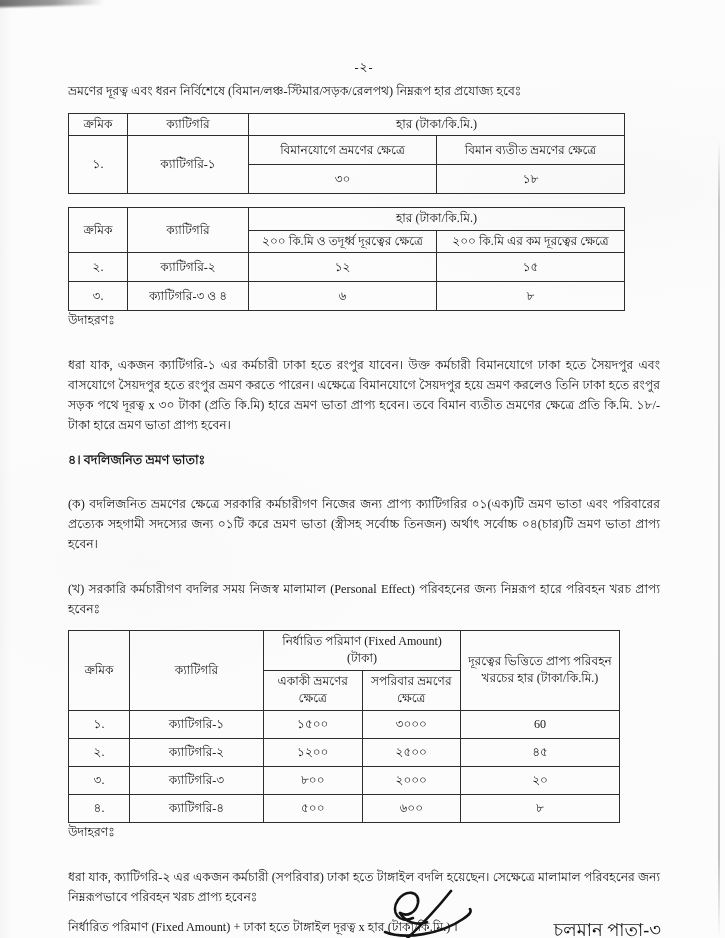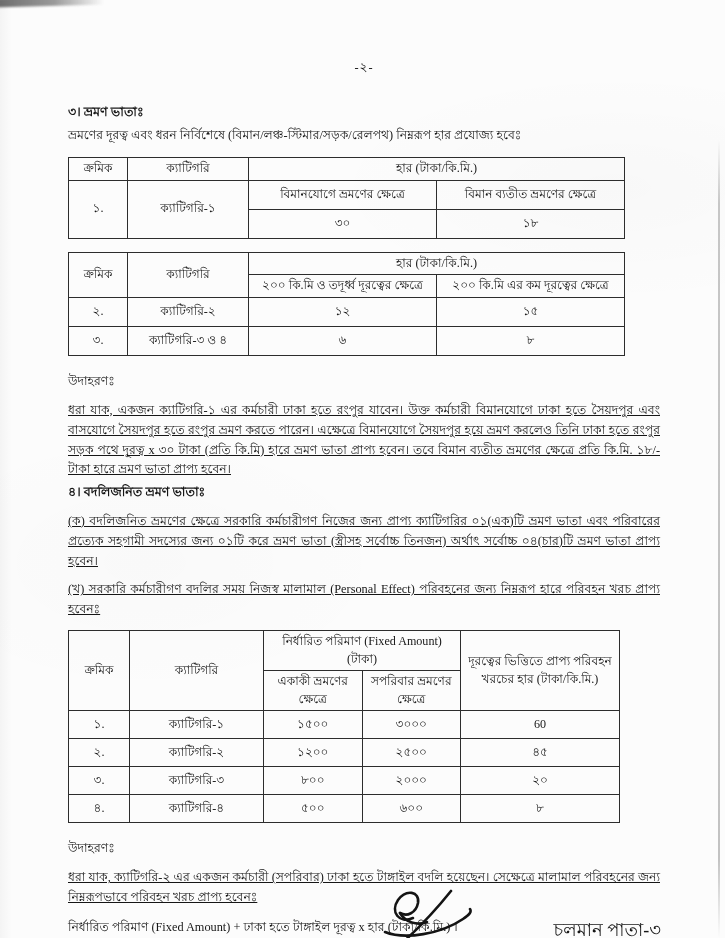--- a/index.html
+++ b/index.html
@@ -26,22 +26,22 @@
     position:absolute;left:718px;top:140px;width:2px;height:798px;
     background:linear-gradient(to bottom,transparent,#c6c6c6 8%,#c2c2c2 90%,transparent);
   }
   .content{
     position:absolute;left:68px;top:0;width:592px;
     font-size:12.3px;line-height:1.62;
   }
   .page-num{ text-align:center;margin-top:58px;letter-spacing:1px; }
   .sec-heading{ font-weight:bold;margin-top:24px;font-size:12.6px; }
   .intro{ margin-top:4px; }
-  .para{ margin-top:9px;text-align:justify;text-decoration:underline; }
-  .example-label{ margin-top:16px; }
+  .para{ margin-top:25px;text-align:justify; }
+  .example-label{ margin-top:0; }
   .formula{ margin-top:10px; }
 
   table{ border-collapse:collapse;table-layout:fixed;margin-top:12px;width:557px; }
   td,th{
     border:1.3px solid #2d2d2d;font-weight:normal;text-align:center;
     font-size:12.1px;padding:2px 4px;line-height:1.45;vertical-align:middle;
     overflow:hidden;
   }
   .t1{margin-top:11px;}
   .t1 .c-serial{width:50px}.t1 .c-cat{width:112px}.t1 .c-a{width:170px}.t1 .c-b{width:225px}
@@ -60,21 +60,20 @@
 <body>
 
 <div class="page">
   <div class="smudge-top"></div>
   <div class="edge-line"></div>
 
   <div class="content">
 
     <div class="page-num">-২-</div>
 
-    <div class="sec-heading">৩। ভ্রমণ ভাতাঃ</div>
     <div class="intro">ভ্রমণের দূরত্ব এবং ধরন নির্বিশেষে (বিমান/লঞ্চ-স্টিমার/সড়ক/রেলপথ) নিম্নরূপ হার প্রযোজ্য হবেঃ</div>
 
     <table class="t1">
       <tbody>
           <tr>
         <th class="c-serial">ক্রমিক</th>
         <th class="c-cat">ক্যাটিগরি</th>
         <th colspan="2">হার (টাকা/কি.মি.)</th>
       </tr>
       <tr>
@@ -112,21 +111,21 @@
         <td>ক্যাটিগরি-৩ ও ৪</td>
         <td>৬</td>
         <td>৮</td>
       </tr>
     </tbody>
       </table>
 
     <div class="example-label">উদাহরণঃ</div>
     <div class="para">ধরা যাক, একজন ক্যাটিগরি-১ এর কর্মচারী ঢাকা হতে রংপুর যাবেন। উক্ত কর্মচারী বিমানযোগে ঢাকা হতে সৈয়দপুর এবং বাসযোগে সৈয়দপুর হতে রংপুর ভ্রমণ করতে পারেন। এক্ষেত্রে বিমানযোগে সৈয়দপুর হয়ে ভ্রমণ করলেও তিনি ঢাকা হতে রংপুর সড়ক পথে দূরত্ব x ৩০ টাকা (প্রতি কি.মি) হারে ভ্রমণ ভাতা প্রাপ্য হবেন। তবে বিমান ব্যতীত ভ্রমণের ক্ষেত্রে প্রতি কি.মি. ১৮/- টাকা হারে ভ্রমণ ভাতা প্রাপ্য হবেন।</div>
 
-    <div class="sec-heading" style="margin-top:2px;">৪। বদলিজনিত ভ্রমণ ভাতাঃ</div>
+    <div class="sec-heading" style="margin-top:14px;">৪। বদলিজনিত ভ্রমণ ভাতাঃ</div>
     <div class="para">(ক) বদলিজনিত ভ্রমণের ক্ষেত্রে সরকারি কর্মচারীগণ নিজের জন্য প্রাপ্য ক্যাটিগরির ০১(এক)টি ভ্রমণ ভাতা এবং পরিবারের প্রত্যেক সহগামী সদস্যের জন্য ০১টি করে ভ্রমণ ভাতা (স্ত্রীসহ সর্বোচ্চ তিনজন) অর্থাৎ সর্বোচ্চ ০৪(চার)টি ভ্রমণ ভাতা প্রাপ্য হবেন।</div>
     <div class="para">(খ) সরকারি কর্মচারীগণ বদলির সময় নিজস্ব মালামাল (Personal Effect) পরিবহনের জন্য নিম্নরূপ হারে পরিবহন খরচ প্রাপ্য হবেনঃ</div>
 
     <table class="t3">
       <tbody>
           <tr>
         <th class="c-serial" rowspan="2">ক্রমিক</th>
         <th class="c-cat" rowspan="2">ক্যাটিগরি</th>
         <th colspan="2">নির্ধারিত পরিমাণ (Fixed Amount) (টাকা)</th>
         <th class="c-dist" rowspan="2">দূরত্বের ভিত্তিতে প্রাপ্য পরিবহন খরচের হার (টাকা/কি.মি.)</th>

